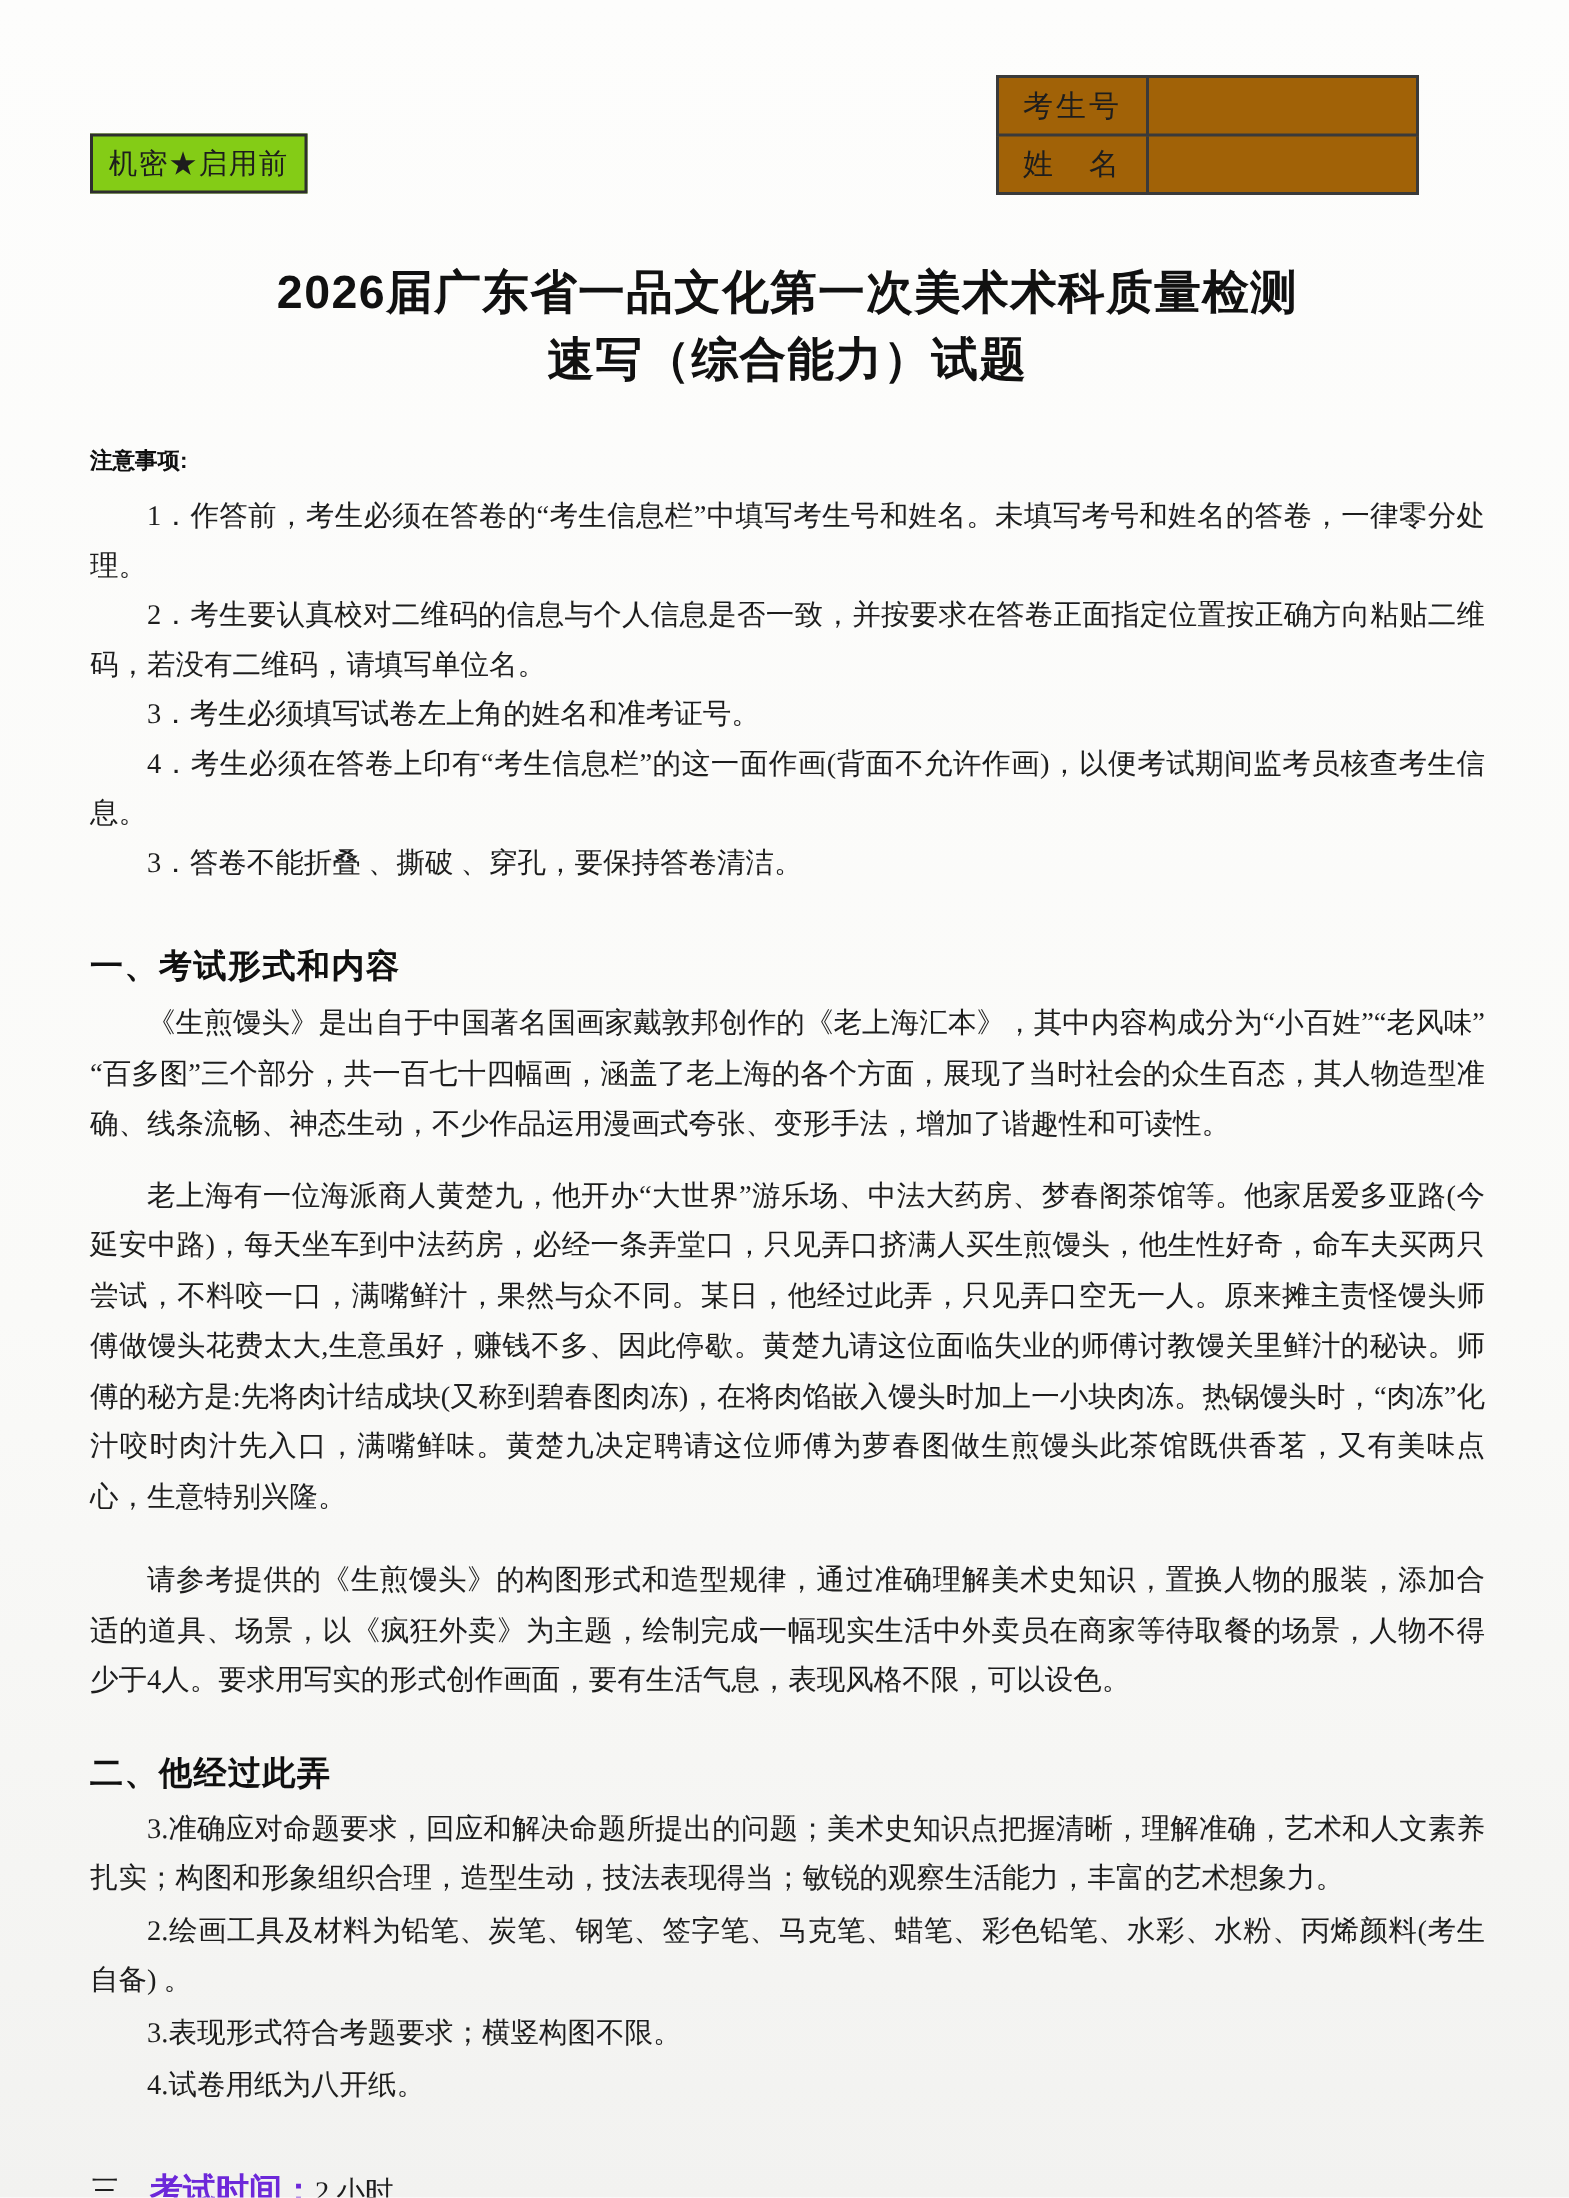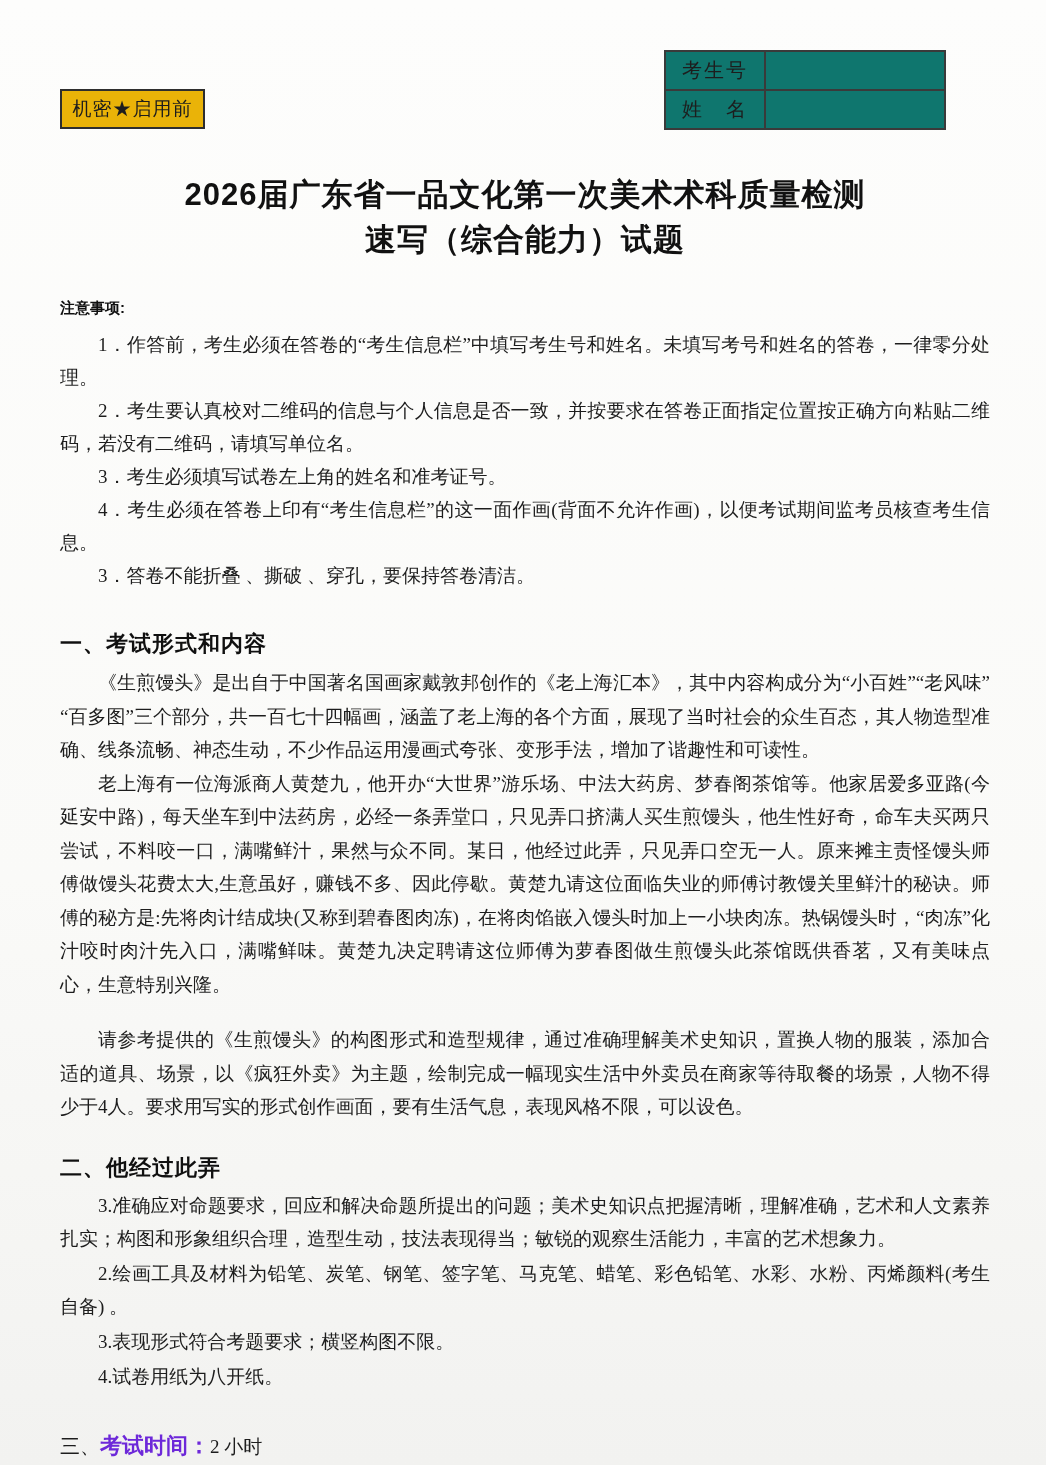--- a/index.html
+++ b/index.html
@@ -21,27 +21,27 @@
   
   .header { position: relative; height: 172px; }
   .confidential-box {
     position: absolute;
     left: 0; top: 89px;
     width: 141px; height: 36px;
     border: 2px solid #2e2e2e;
     display: flex; align-items: center; justify-content: center;
     font-size: 19px;
     letter-spacing: 1px;
-    background: #eab308;
+    background: #84cc16;
   }
   .candidate-table {
     position: absolute;
     right: 44px; top: 50px;
     border-collapse: collapse;
-    background: #0f766e;
+    background: #a16207;
   }
   .candidate-table td {
     border: 2px solid #3a3a3a;
     height: 35px;
     font-size: 20px;
   }
   .candidate-table td.label {
     width: 96px;
     text-align: center;
     letter-spacing: 2px;
@@ -82,21 +82,21 @@
     font-family: "Liberation Sans", "DejaVu Sans", sans-serif;
     font-weight: 700;
     font-size: 22px;
     line-height: 32px;
     color: #101010;
     letter-spacing: 1px;
   }
   .section1-heading { margin-top: 36px; }
   .section1-paragraphs { margin-top: 6px; }
   .para { line-height: 33.5px; }
-  .para + .para { margin-top: 0; }
+  .para + .para { margin-top: 14px; }
   .para.spaced { margin-top: 22px; }
 
   .section2-heading { margin-top: 28px; }
   .section2-items { margin-top: 5px; }
   .req-item { margin-top: 2px; }
 
   .inline-section { margin-top: 0; font-size: 20px; }
   .inline-section .prefix {
     font-size: 20px;
     color: #1d1d1d;

